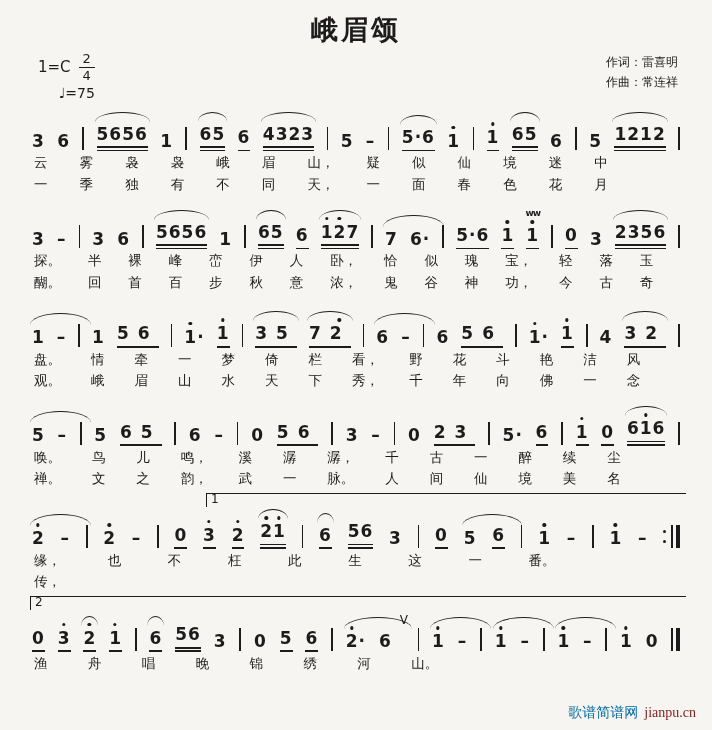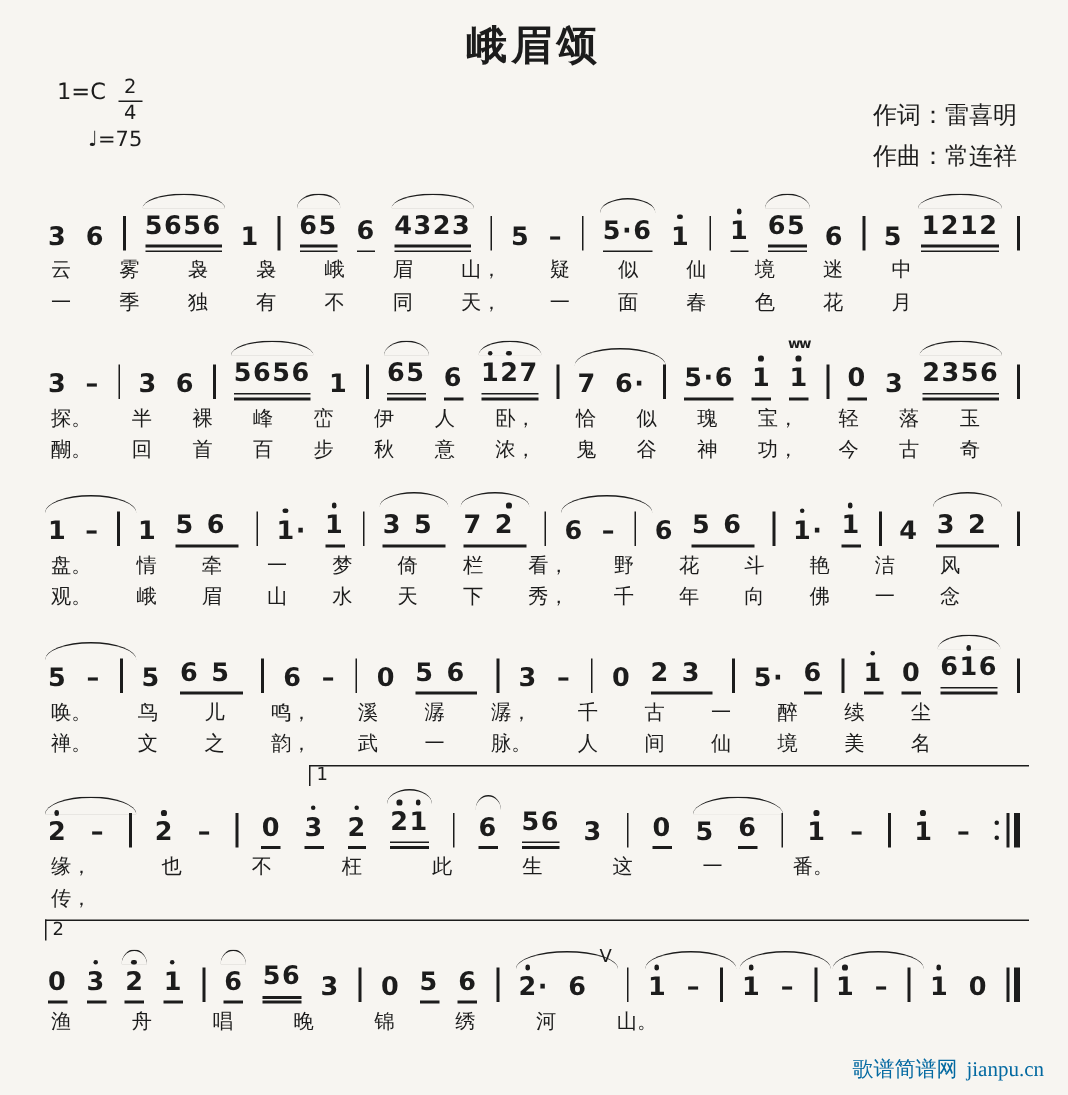--- a/index.html
+++ b/index.html
@@ -2,26 +2,26 @@
 <html><head>
 <meta charset="utf-8">
 <style>
   html,body{margin:0;padding:0;}
   body{width:712px;height:730px;background:#f7f5f1;color:#1c1c1c;
        font-family:"DejaVu Sans","Liberation Sans",sans-serif;overflow:hidden;}
   .sheet{position:relative;width:712px;height:730px;box-sizing:border-box;padding:6px 16px 0;border-radius:28px;}
   .title{text-align:center;font-family:"Liberation Serif","DejaVu Serif",serif;
          font-size:27px;font-weight:700;letter-spacing:3px;margin-top:6px;}
   .meta{display:flex;justify-content:space-between;align-items:flex-start;margin:4px 18px 0 22px;}
-  .key-row{display:flex;align-items:flex-start;font-size:15px;}
+  .key-row{display:flex;align-items:center;font-size:15px;}
   .ts{display:inline-flex;flex-direction:column;align-items:center;font-size:13px;line-height:1.05;margin-left:8px;font-weight:400;}
   .ts .top{border-bottom:1px solid #1c1c1c;padding:0 4px 1px;}
   .ts .bot{padding-top:1px;}
   .tempo{font-size:14px;margin-top:3px;text-align:right;}
-  .credits{font-size:16px;line-height:1.7;font-family:"Liberation Serif","DejaVu Serif",serif;margin-top:12px;}
+  .credits{font-size:12px;line-height:1.7;font-family:"Liberation Serif","DejaVu Serif",serif;}
   .score{margin-top:8px;}
   .system{position:relative;margin:0 14px 13px;}
   .system.has-ending{margin-top:18px;}
   .notes-row{display:flex;justify-content:space-between;align-items:flex-end;height:42px;padding:0 2px;}
   .note{position:relative;display:flex;flex-direction:column;align-items:center;
         font-weight:700;font-size:17px;line-height:1.15;}
   .note .txt{display:flex;letter-spacing:1px;white-space:pre;}
   .note.wide .txt{letter-spacing:9px;}
   .ch{position:relative;}
   .ch.hi::before{content:"";position:absolute;top:-6px;left:46%;transform:translateX(-50%);
@@ -42,21 +42,21 @@
   .breath{position:relative;width:0;height:23px;}
   .breath span{position:absolute;top:-16px;left:-5px;font-size:12px;font-weight:400;}
   .ending{position:absolute;top:-14px;right:-4px;height:13px;
         border-top:1.5px solid #1c1c1c;border-left:1.5px solid #1c1c1c;}
   .ending span{position:absolute;left:4px;top:-2px;font-size:12px;font-weight:400;}
   .lyr{display:flex;justify-content:space-between;font-size:13.5px;line-height:1.45;
        font-family:"Liberation Serif","DejaVu Serif",serif;padding-left:4px;margin-top:2px;}
   .watermark{position:absolute;right:16px;bottom:8px;font-size:14px;
        font-family:"Liberation Serif","DejaVu Serif",serif;}
   .watermark .site{color:#0369a1;}
-  .watermark .domain{color:#0369a1;margin-left:6px;}
+  .watermark .domain{color:#7f1d1d;margin-left:6px;}
 </style>
 </head>
 <body>
 
 <div class="sheet">
   <div class="title">峨眉颂</div>
 
   <div class="meta">
     <div>
       <div class="key-row">

